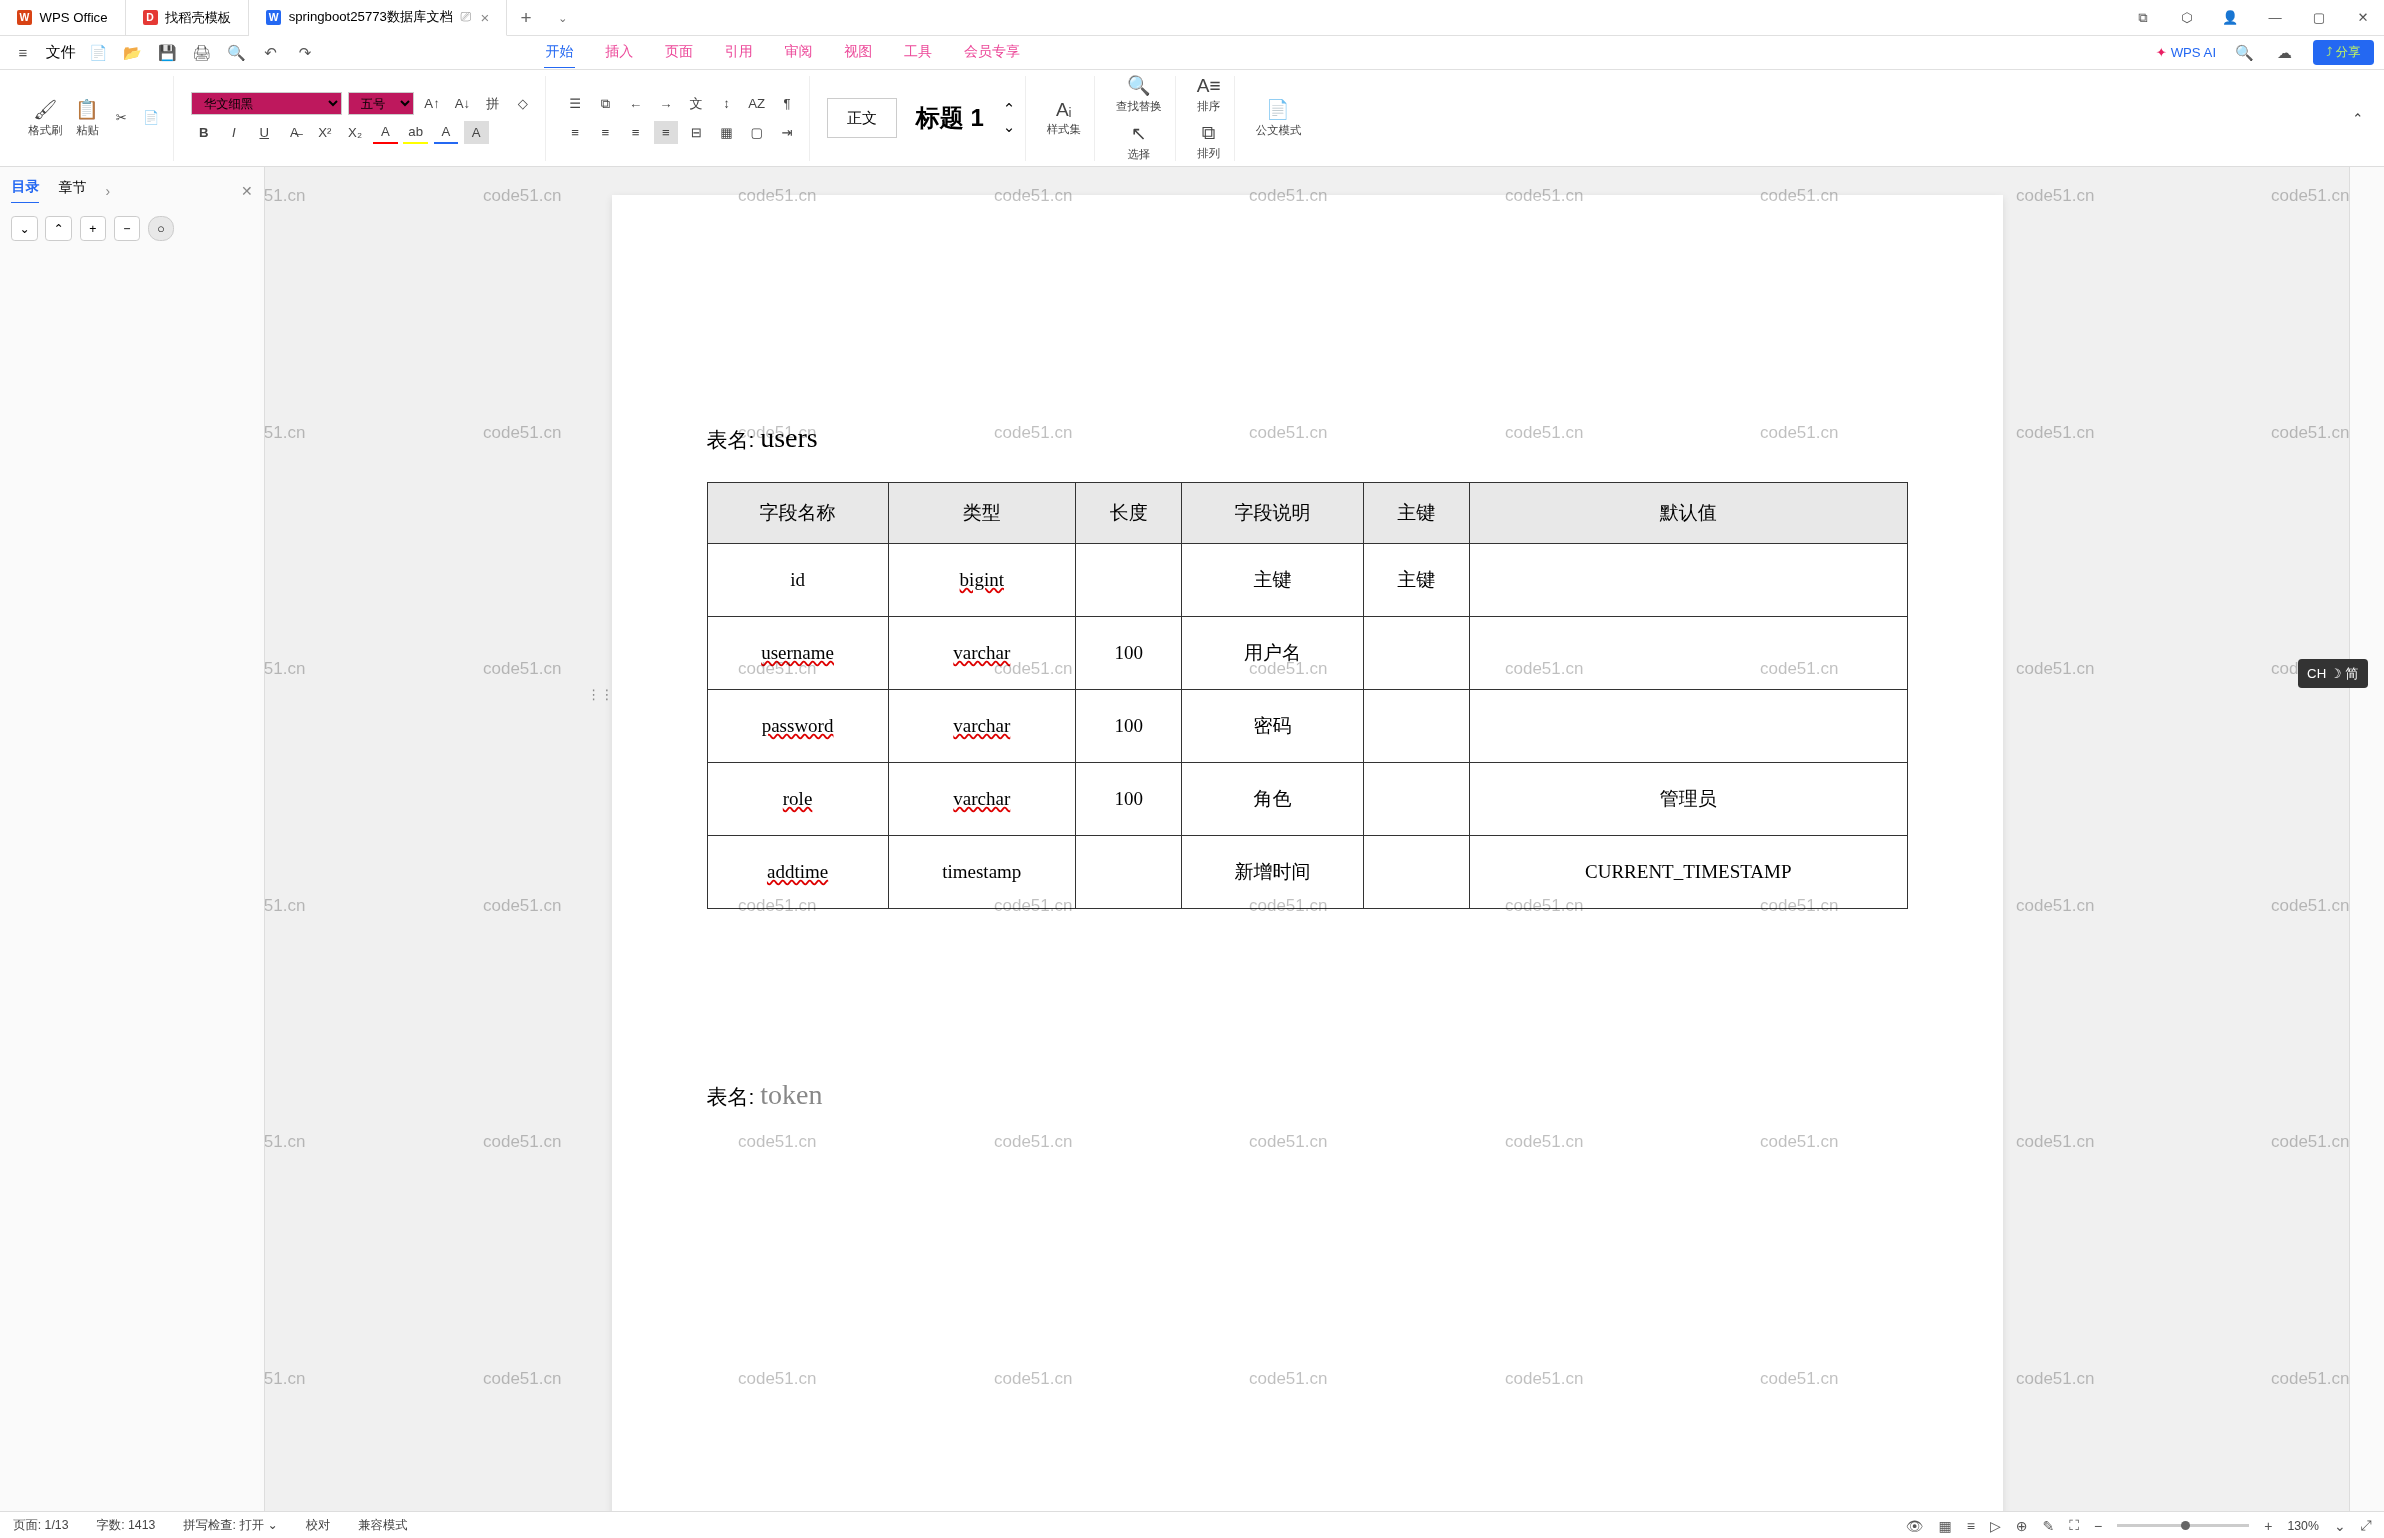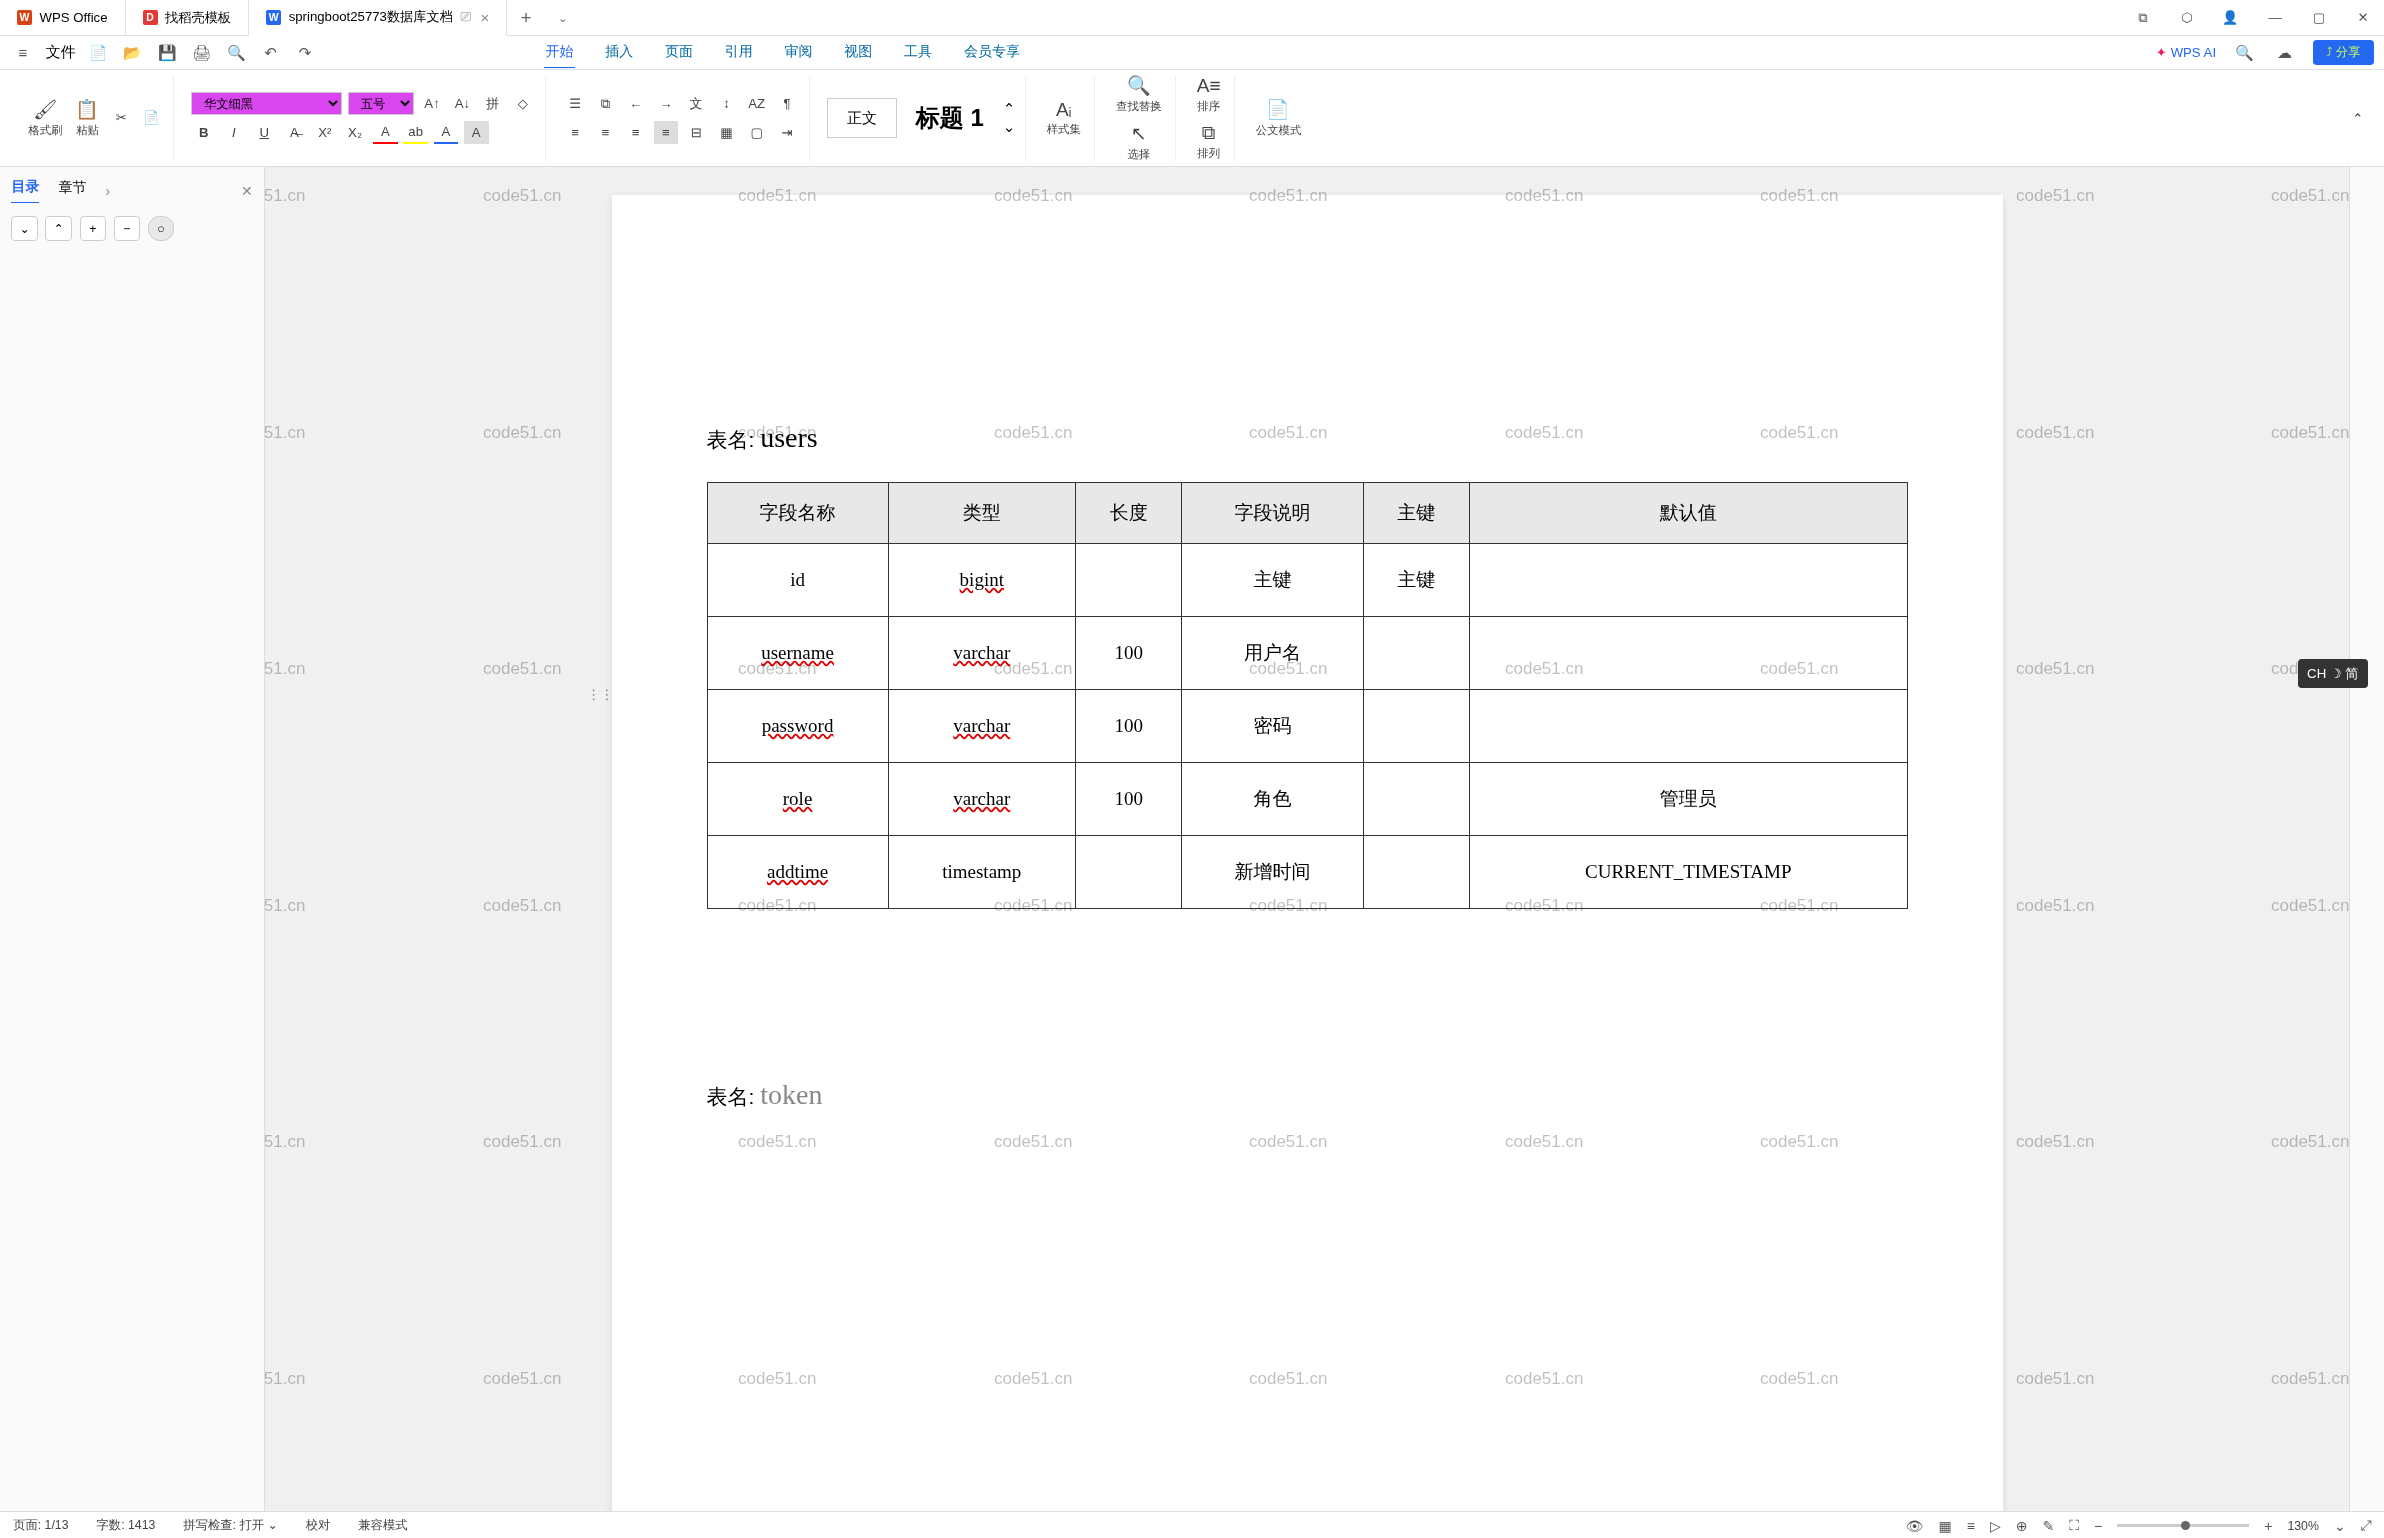--- a/index.html
+++ b/index.html
@@ -11,32 +11,32 @@
 .tab-icon { width: 15px; height: 15px; margin-right: 7.6px; display: inline-flex; align-items: center; justify-content: center; border-radius: 1.9px; font-size: 10.4px; font-weight: bold; color: #fff; }
 .tab-close { margin-left: 9.5px; color: #888; font-size: 15px; }
 .tab-add { padding: 0 13.2px; color: #666; font-size: 19px; }
 .titlebar-right { margin-left: auto; display: flex; align-items: center; }
 .win-btn { width: 44px; height: 36px; display: flex; align-items: center; justify-content: center; color: #555; font-size: 13.2px; }
 
 .menubar { height: 34px; background: #fff; display: flex; align-items: center; padding: 0 11.4px; border-bottom: 0.9px solid #e0e0e0; }
 .menu-left { display: flex; align-items: center; gap: 11.4px; }
 .menu-icon { width: 23px; height: 23px; display: flex; align-items: center; justify-content: center; color: #555; font-size: 15px; }
 .menu-tabs { display: flex; gap: 28px; margin-left: 227px; font-size: 14px; }
-.menu-tab { padding: 5.7px 1.9px; color: #0369a1; cursor: pointer; }
+.menu-tab { padding: 5.7px 1.9px; color: #ec4899; cursor: pointer; }
 .menu-tab.active { color: #2468f2; border-bottom: 1.9px solid #2468f2; }
 .menu-right { margin-left: auto; display: flex; align-items: center; gap: 17px; }
 .wps-ai { color: #2468f2; font-size: 13.2px; display: flex; align-items: center; gap: 3.8px; }
 .share-btn { background: #2468f2; color: #bef264; padding: 3.8px 13.2px; border-radius: 3.8px; font-size: 12.3px; }
 
 .ribbon { height: 97px; background: #fff; display: flex; align-items: center; padding: 0 15px; border-bottom: 0.9px solid #ddd; gap: 7.6px; }
 .ribbon-group { display: flex; flex-direction: column; align-items: center; padding: 0 9.5px; border-right: 0.9px solid #eee; height: 85px; justify-content: center; }
 .ribbon-group-row { display: flex; align-items: center; gap: 5.7px; }
 .ribbon-btn { display: flex; flex-direction: column; align-items: center; gap: 1.9px; font-size: 11.4px; color: #444; padding: 3.8px; cursor: pointer; }
 .ribbon-btn-icon { font-size: 19px; }
-.ribbon-select { border: 0.9px solid #ccc; padding: 2.8px 7.6px; font-size: 12.3px; background: #d946ef; }
+.ribbon-select { border: 0.9px solid #ccc; padding: 2.8px 7.6px; font-size: 12.3px; background: #be185d; }
 .ribbon-small-btn { width: 24.6px; height: 23px; display: flex; align-items: center; justify-content: center; font-size: 13.2px; color: #444; cursor: pointer; }
 .style-box { border: 0.9px solid #ccc; padding: 9.5px 19px; font-size: 15px; }
 .heading-box { font-size: 24px; font-weight: bold; padding: 7.6px 13.2px; }
 
 .content-area { display: flex; height: calc(100% - 36px - 34px - 97px - 28px); }
 .outline-panel { width: 265px; background: #fafafa; border-right: 0.9px solid #ddd; padding: 11.4px; }
 .outline-tabs { display: flex; gap: 19px; font-size: 14px; align-items: center; }
 .outline-tab { padding-bottom: 5.7px; cursor: pointer; }
 .outline-tab.active { color: #2468f2; border-bottom: 1.9px solid #2468f2; font-weight: bold; }
 .outline-close { margin-left: auto; color: #888; cursor: pointer; }

